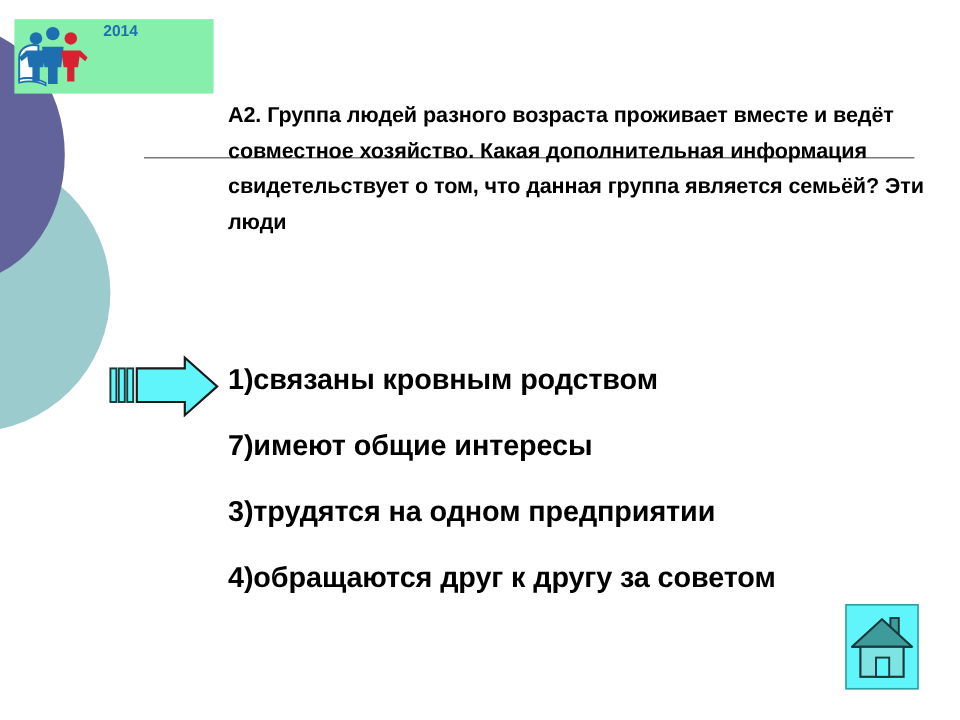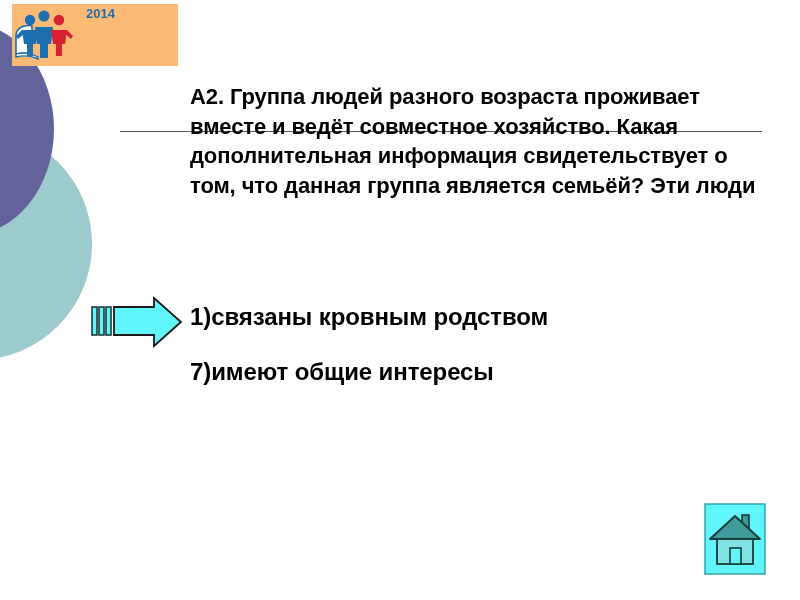--- a/index.html
+++ b/index.html
@@ -40,24 +40,24 @@
     height: 212px;
     border-radius: 50%;
     background: #63639C;
     z-index: 2;
   }
 
   
   .logo {
     position: absolute;
     left: 12px;
-    top: 4px;
+    top: 16px;
     width: 166px;
     height: 62px;
-    background: #fdba74;
+    background: #86efac;
     z-index: 6;
     text-align: center;
   }
   .logo-figures {
     position: absolute;
     left: 2px;
     top: 2px;
     width: 60px;
     height: 56px;
   }
@@ -96,21 +96,21 @@
 
   
   .question {
     position: absolute;
     left: 190px;
     top: 82px;
     width: 580px;
     z-index: 5;
     font-family: "Liberation Sans", sans-serif;
     font-weight: bold;
-    font-size: 22px;
+    font-size: 18px;
     line-height: 29.5px;
     color: #000000;
     letter-spacing: -0.1px;
   }
 
   .options {
     position: absolute;
     left: 190px;
     top: 303px;
     width: 580px;
@@ -190,20 +190,22 @@
       <rect x="9" y="11" width="5" height="28" fill="#5FF5FA" stroke="#1A3A3A" stroke-width="1.6"></rect>
       <rect x="16" y="11" width="5" height="28" fill="#5FF5FA" stroke="#1A3A3A" stroke-width="1.6"></rect>
 
       <path d="M24 11 L64 11 L64 2 L91 26 L64 50 L64 39 L24 39 Z" fill="#5FF5FA" stroke="#1A1A1A" stroke-width="1.8" stroke-linejoin="miter"></path>
     </svg>
   </div>
 
   <div class="options">
     <div class="option">1)связаны кровным родством</div>
     <div class="option">7)имеют общие интересы</div>
+    <div class="option">3)трудятся на одном предприятии</div>
+    <div class="option">4)обращаются друг к другу за советом</div>
   </div>
 
   <div class="house-wrap">
     <svg width="62" height="72" viewBox="0 0 62 72" xmlns="http://www.w3.org/2000/svg">
       <rect x="1" y="1" width="60" height="70" fill="#5FF5FA" stroke="#2E9FA3" stroke-width="1.4"></rect>
 
       <rect x="38" y="12" width="7" height="16" fill="#3E9B9B" stroke="#1A3A3A" stroke-width="1.6"></rect>
 
       <path d="M6 36 L31 13 L56 36 Z" fill="#3E9B9B" stroke="#1A3A3A" stroke-width="1.8" stroke-linejoin="round"></path>
 

